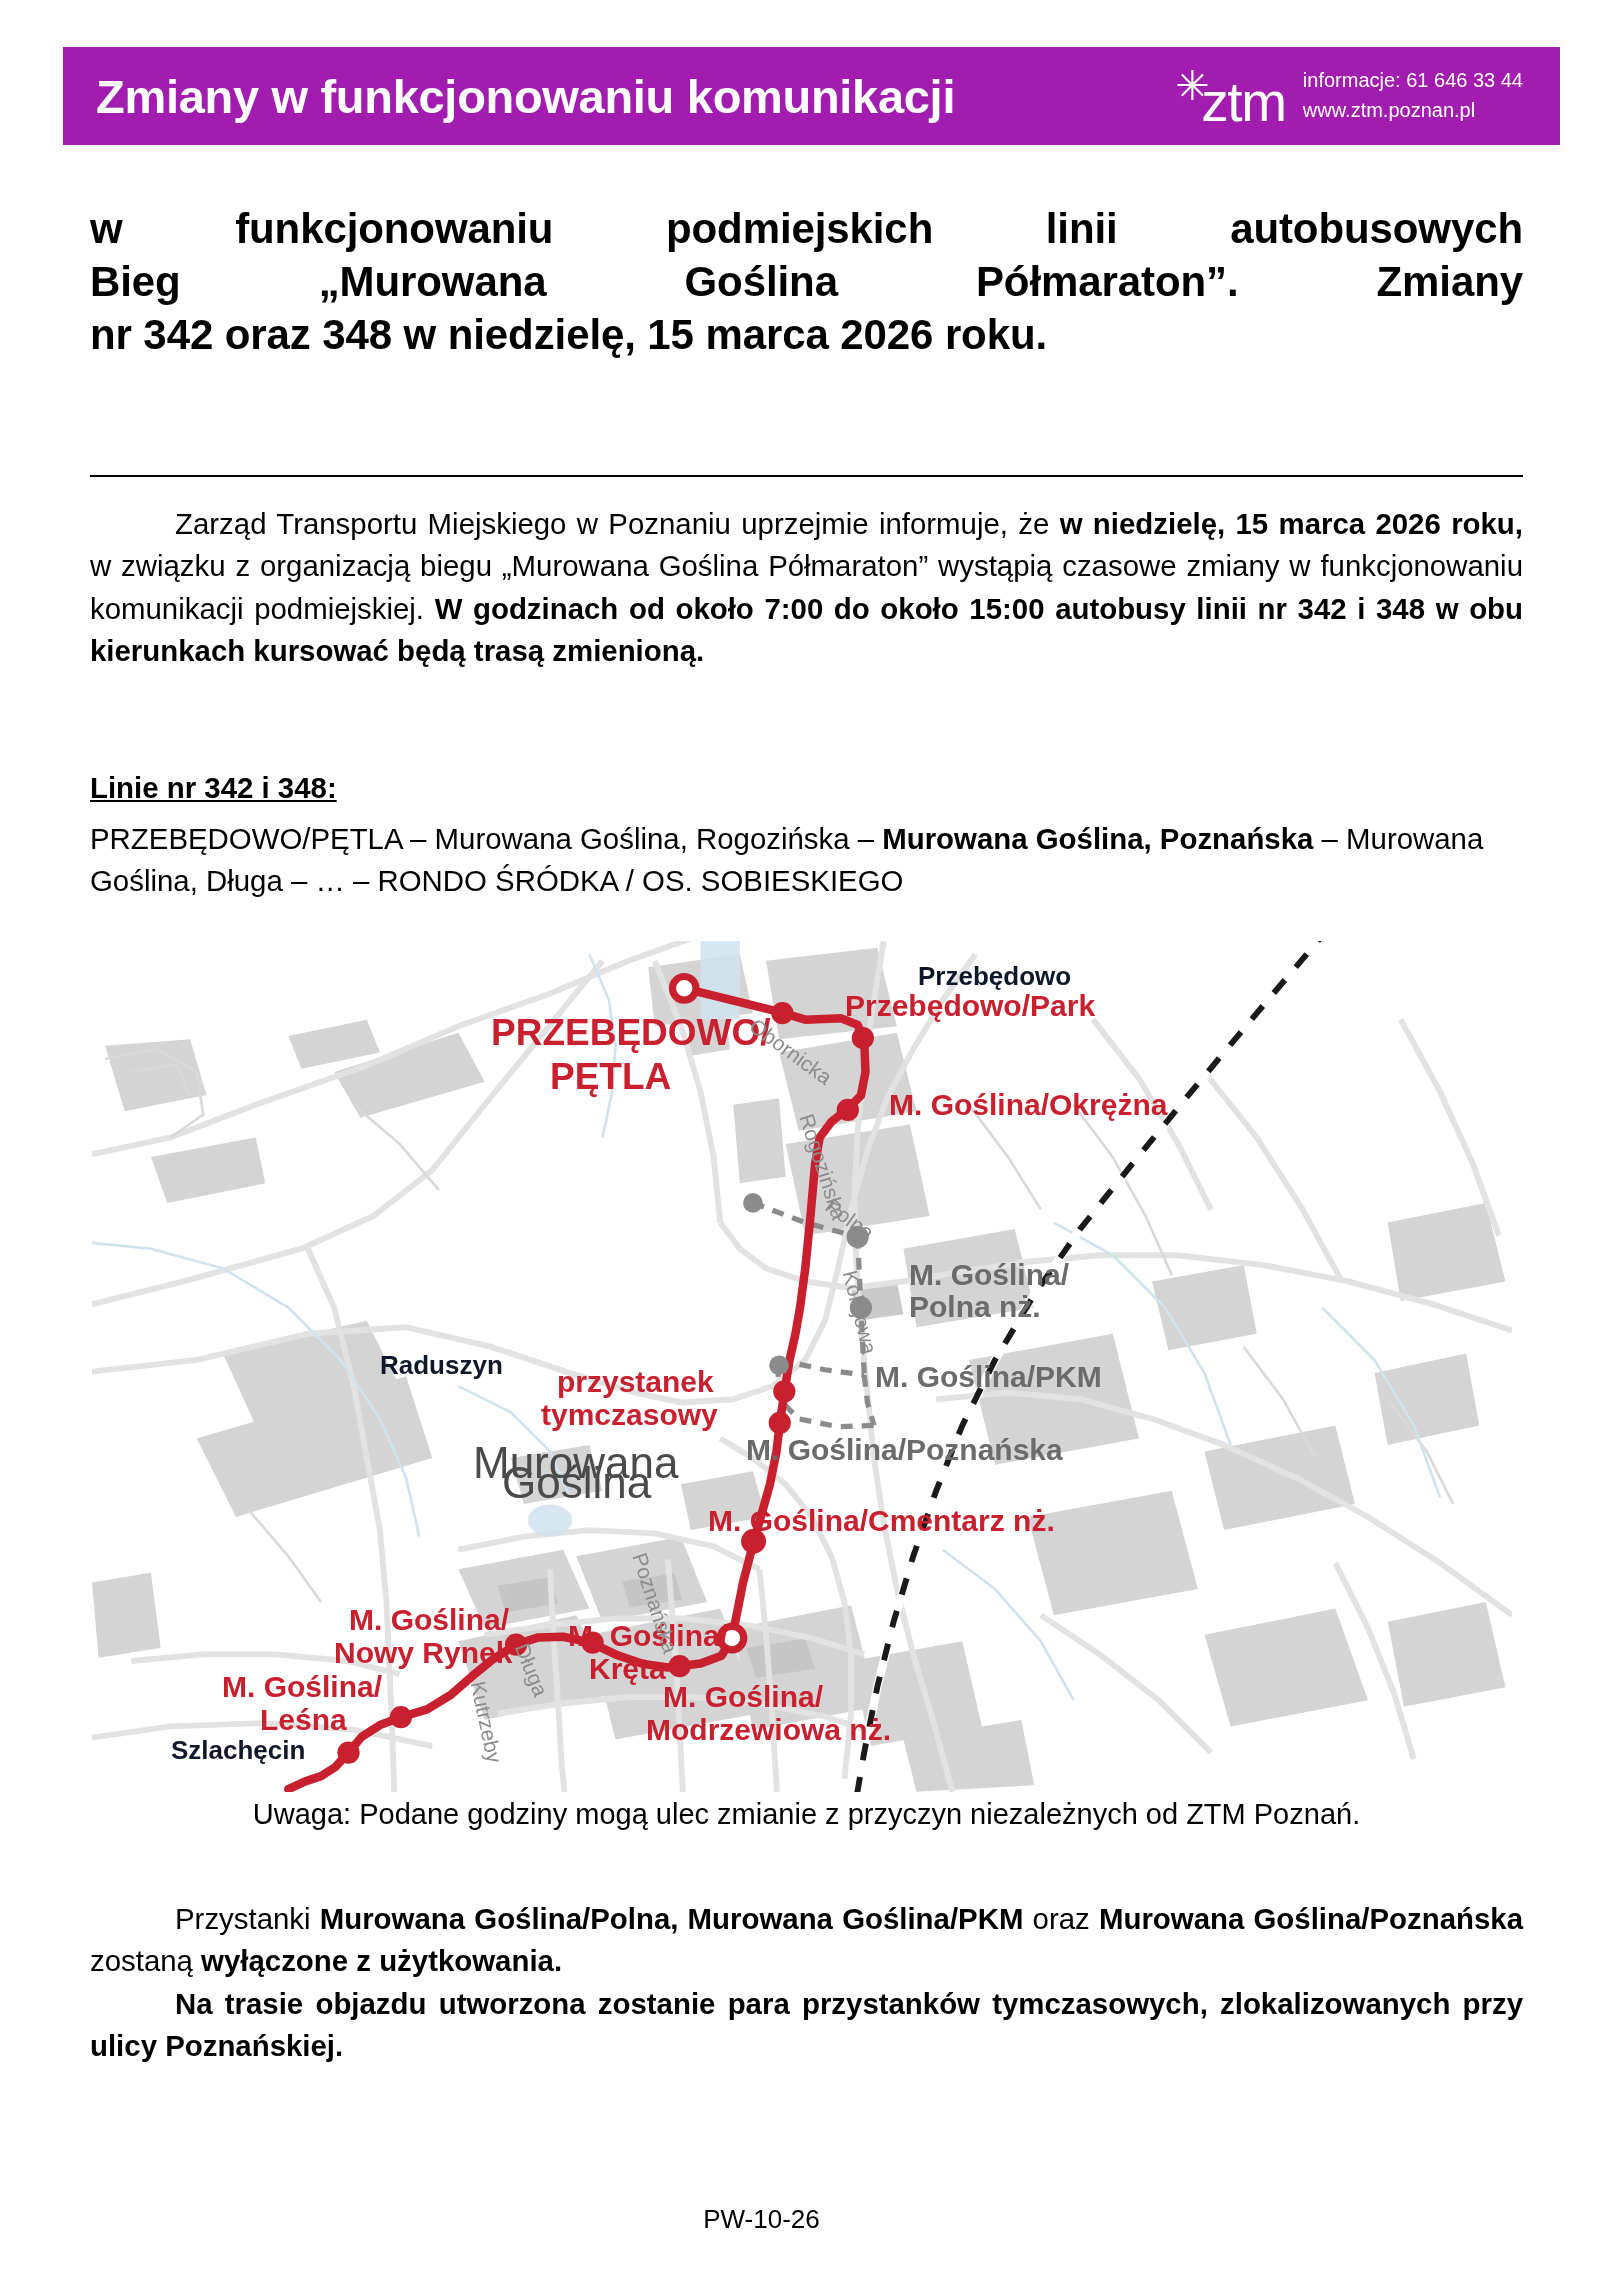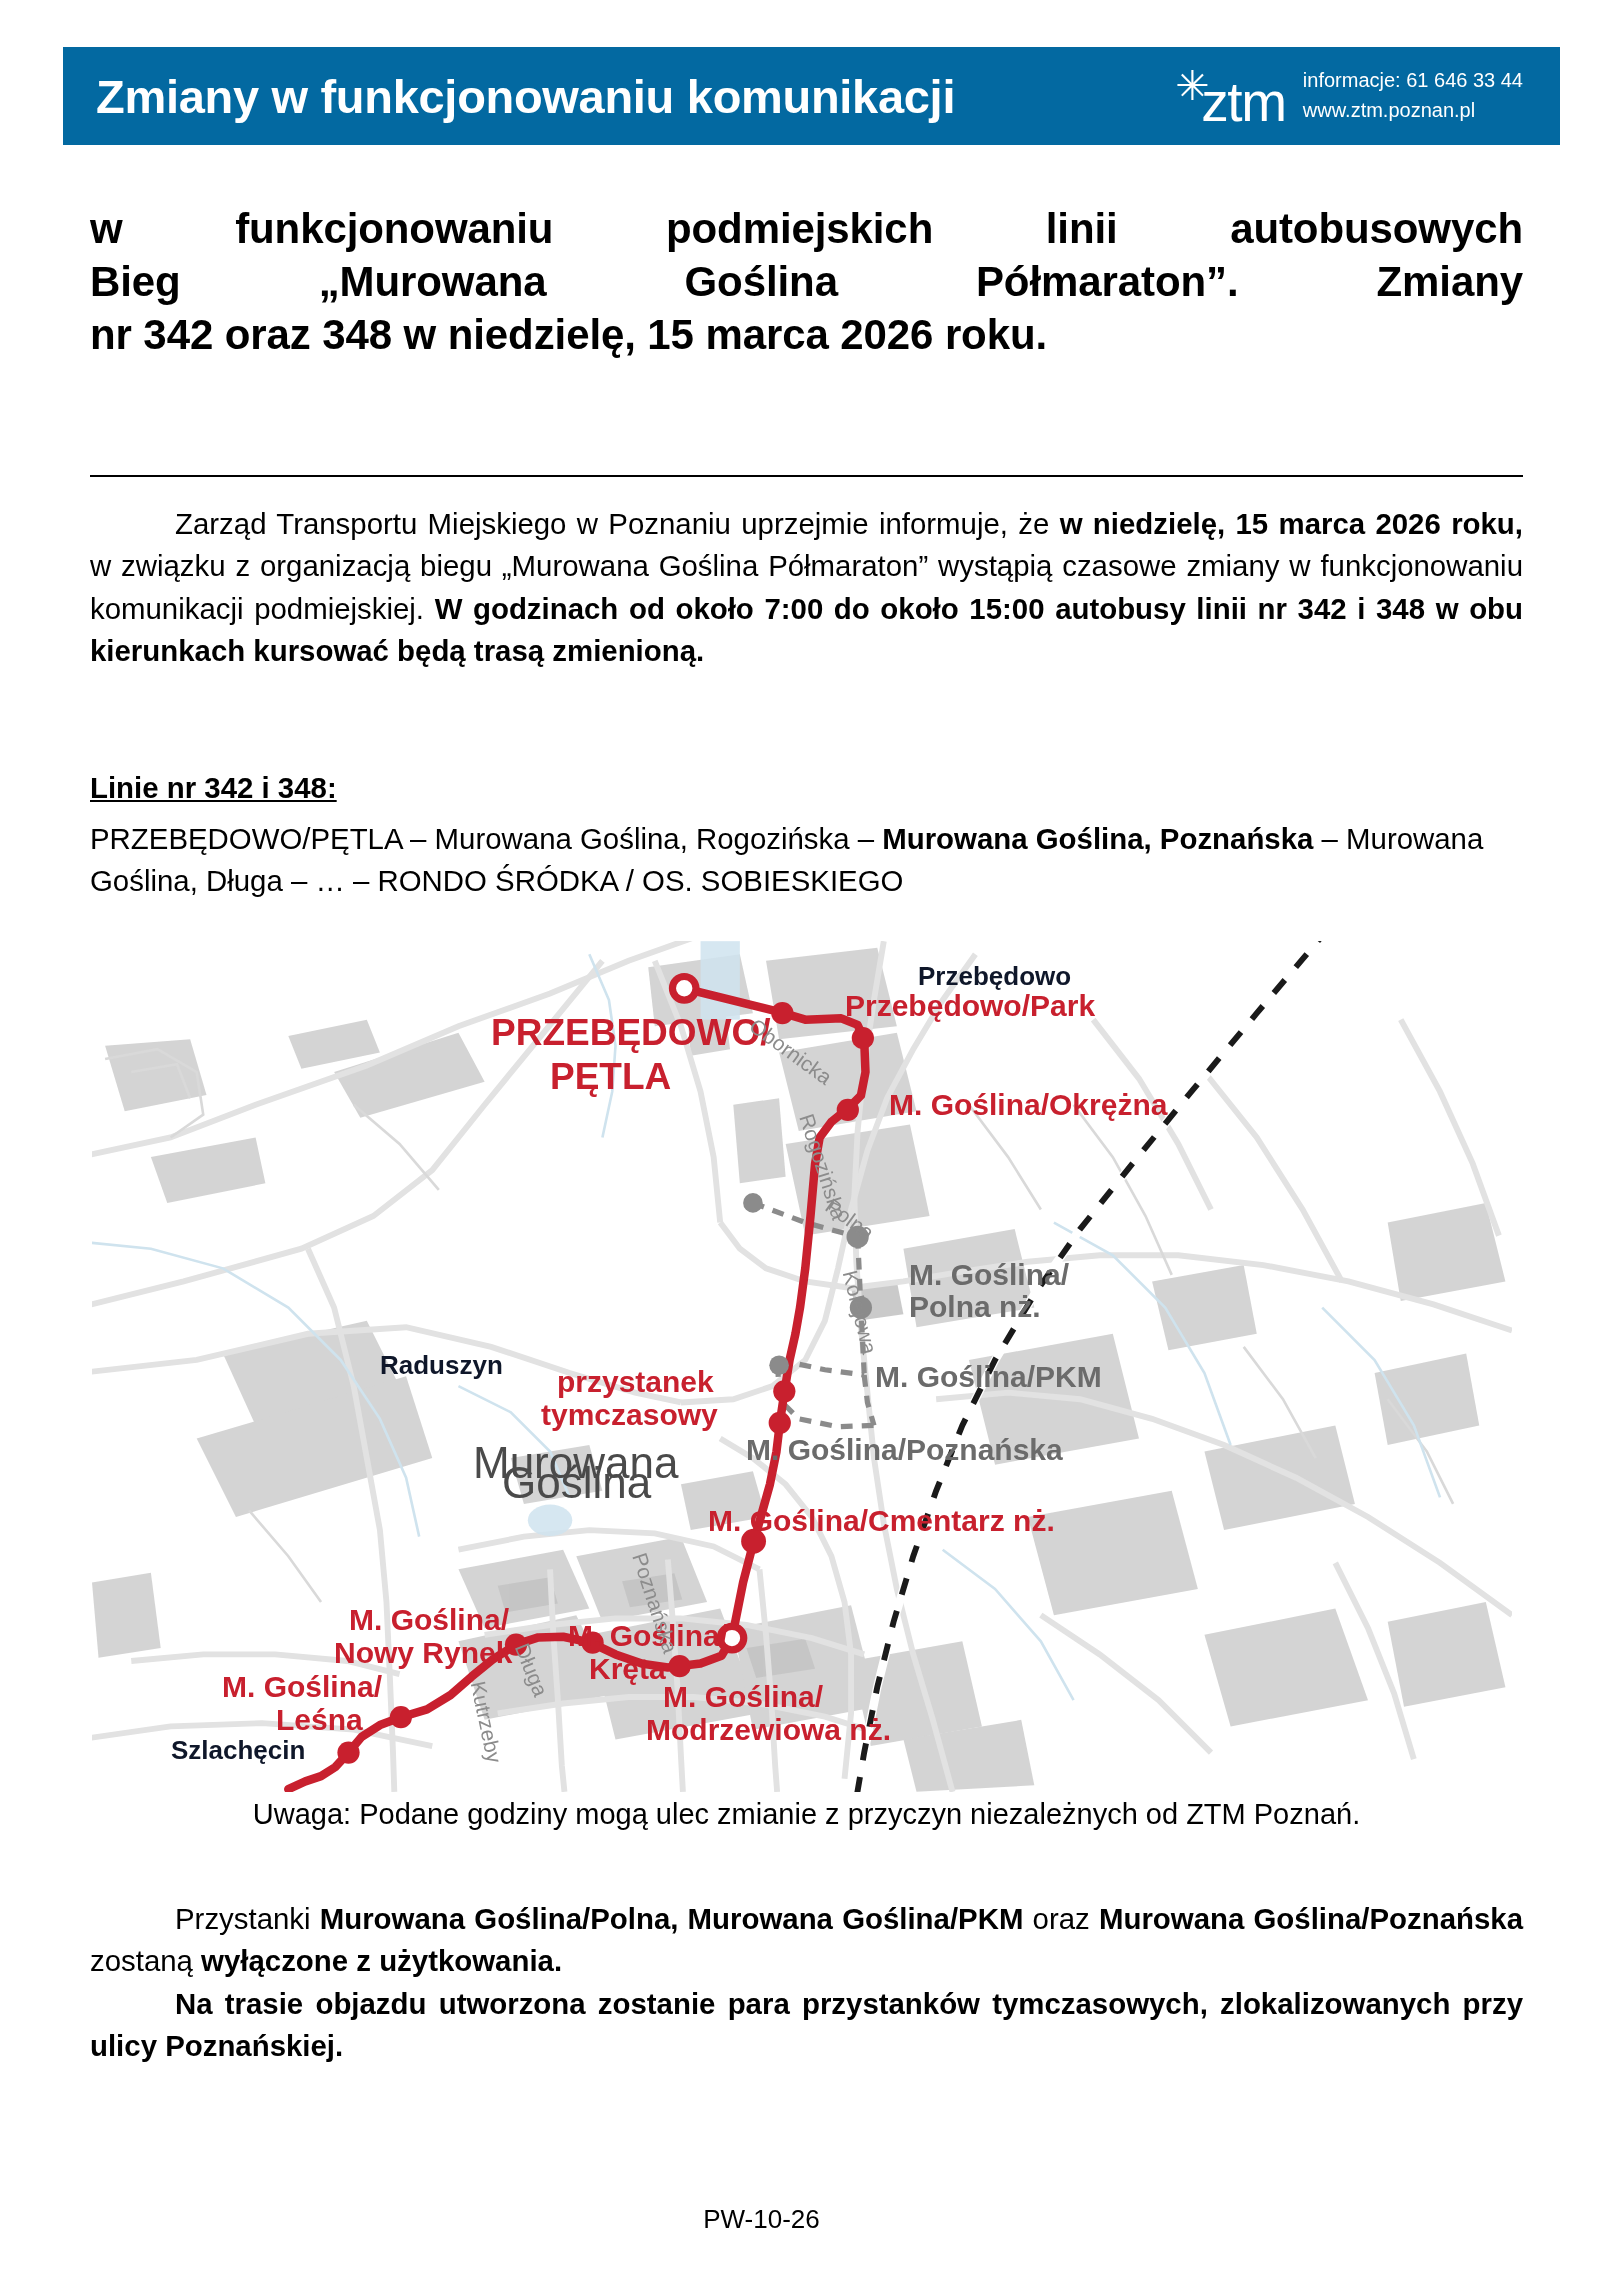--- a/index.html
+++ b/index.html
@@ -15,21 +15,21 @@
     overflow: hidden;
   }
 
   
   .header-bar {
     position: absolute;
     left: 63px;
     top: 47px;
     width: 1497px;
     height: 98px;
-    background: #0369a1;
+    background: #a21caf;
     display: flex;
     align-items: center;
     justify-content: space-between;
     box-sizing: border-box;
     padding: 0 37px 0 33px;
   }
   .header-title {
     color: #ffffff;
     font-size: 47px;
     font-weight: 600;
@@ -461,21 +461,21 @@
     <span class="maplabel lbl-red" style="left:753px; top:48px; font-size:30px;">Przebędowo/Park</span>
     <span class="maplabel lbl-red" style="left:797px; top:147px; font-size:30px;">M. Goślina/Okrężna</span>
     <span class="maplabel lbl-red" style="left:465px; top:424px; font-size:30px;">przystanek</span>
     <span class="maplabel lbl-red" style="left:449px; top:457px; font-size:30px;">tymczasowy</span>
     <span class="maplabel lbl-red" style="left:616px; top:563px; font-size:30px;">M. Goślina/Cmentarz nż.</span>
     <span class="maplabel lbl-red" style="left:257px; top:662px; font-size:30px;">M. Goślina/</span>
     <span class="maplabel lbl-red" style="left:242px; top:695px; font-size:30px;">Nowy Rynek</span>
     <span class="maplabel lbl-red" style="left:476px; top:678px; font-size:30px;">M. Goślina/</span>
     <span class="maplabel lbl-red" style="left:497px; top:711px; font-size:30px;">Kręta</span>
     <span class="maplabel lbl-red" style="left:130px; top:729px; font-size:30px;">M. Goślina/</span>
-    <span class="maplabel lbl-red" style="left:184px; top:762px; font-size:30px;">Leśna</span>
+    <span class="maplabel lbl-red" style="left:168px; top:762px; font-size:30px;">Leśna</span>
     <span class="maplabel lbl-red" style="left:571px; top:739px; font-size:30px;">M. Goślina/</span>
     <span class="maplabel lbl-red" style="left:554px; top:772px; font-size:30px;">Modrzewiowa nż.</span>
 
     <span class="maplabel lbl-grey" style="left:817px; top:317px; font-size:30px;">M. Goślina/</span>
     <span class="maplabel lbl-grey" style="left:817px; top:349px; font-size:30px;">Polna nż.</span>
     <span class="maplabel lbl-grey" style="left:783px; top:419px; font-size:30px;">M. Goślina/PKM</span>
     <span class="maplabel lbl-grey" style="left:654px; top:492px; font-size:30px;">M. Goślina/Poznańska</span>
 
     <span class="maplabel lbl-grey-plain" style="left:826px; top:19.6px; font-size:26px;">Przebędowo</span>
     <span class="maplabel lbl-grey-plain" style="left:288px; top:409px; font-size:26px;">Raduszyn</span>

